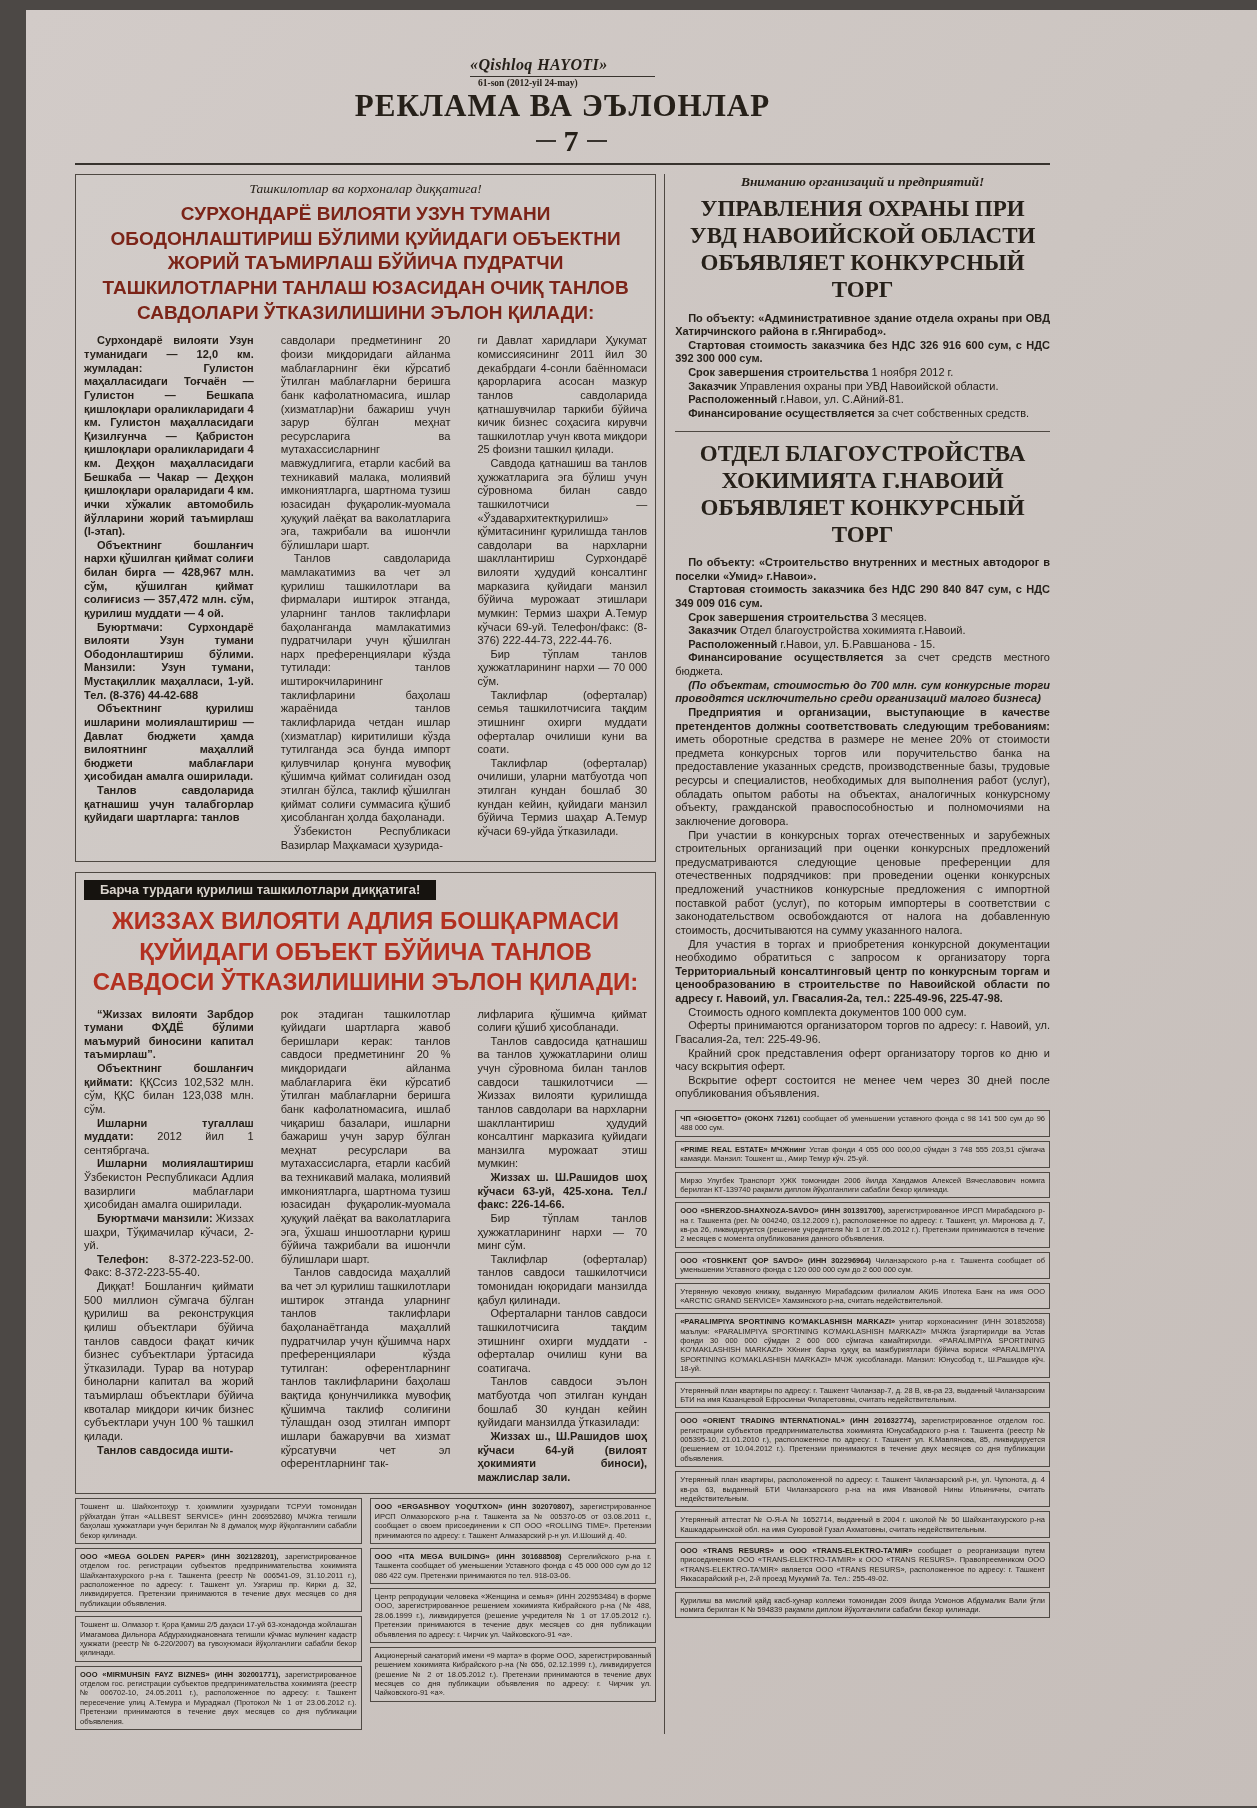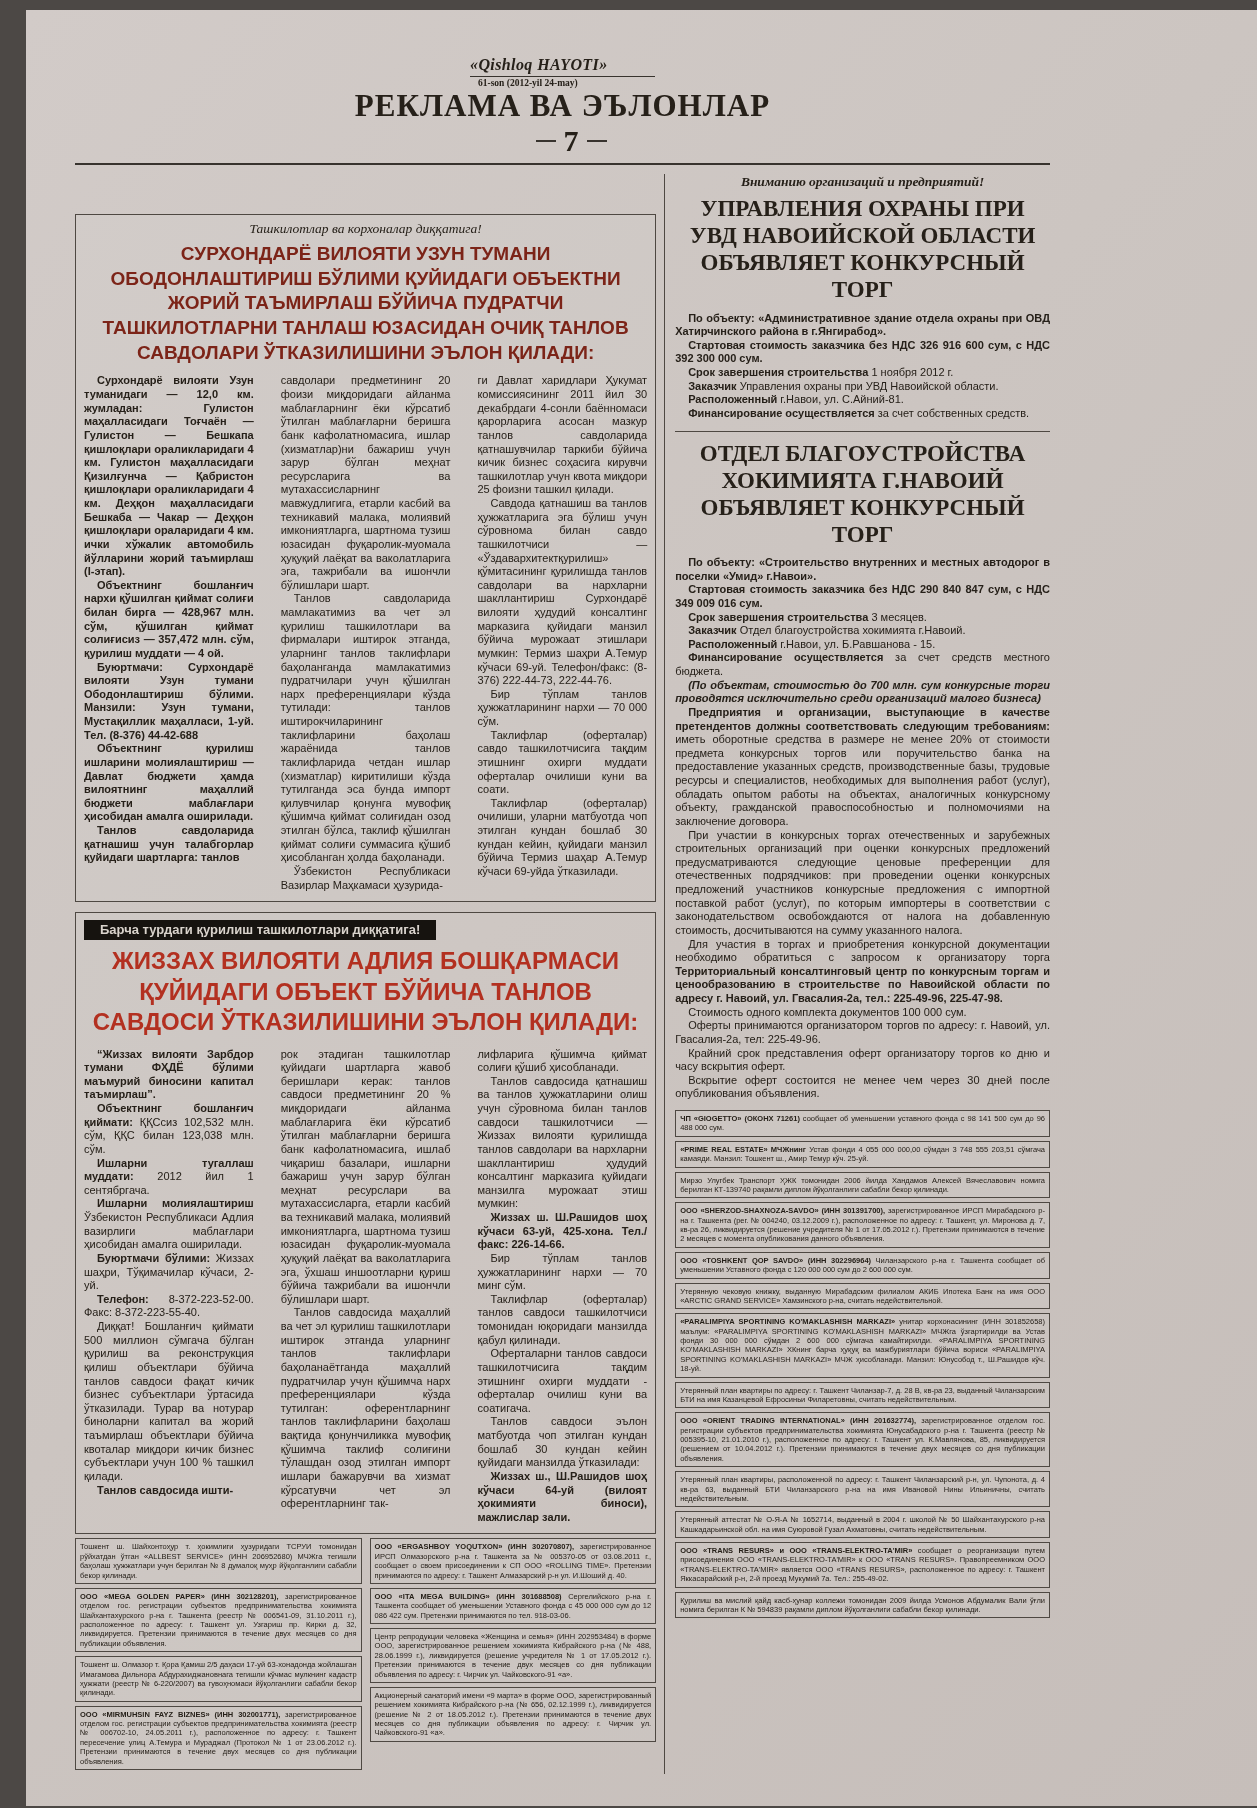--- a/index.html
+++ b/index.html
@@ -29,21 +29,21 @@
   .mast-right { display:flex; align-items:center; gap:8px; width:88px; justify-content:flex-end; }
   .mast-right .rule { width:20px; border-top:2.5px solid #38332e; }
   .page-num { font-size:30px; font-weight:bold; }
 
   
   .content { display:flex; margin-top:9px; width:975px; }
   .col-left { width:586px; }
   .col-right { width:389px; border-left:1px solid var(--frame,#4e4842); margin-left:8px; padding-left:10px; }
 
   
-  .art { border:1px solid var(--frame,#4e4842); padding:6px 8px 9px; background:rgba(255,255,255,0.04);margin-top:40px; }
+  .art { border:1px solid var(--frame,#4e4842); padding:6px 8px 9px; background:rgba(255,255,255,0.04); }
   .art2 { margin-top:10px; padding-top:7px; }
   .notice { text-align:center; font-style:italic; font-size:13.5px; margin-bottom:5px; }
   .notice.bold { font-weight:bold; }
   .title1 {
     color: var(--title_red_surxondaryo,#7c2418);
     text-align:center; font-family:"Liberation Sans",sans-serif;
     font-size:19px; line-height:1.3; margin:2px 2px 9px; font-weight:bold;
   }
   .banner-wrap { margin-bottom:6px; }
   .banner {
@@ -122,38 +122,38 @@
               </div>
             <div class="tc">
                 <p class="p ni">савдолари предметининг 20 фоизи миқдоридаги айланма маблағларнинг ёки кўрсатиб ўтилган маблағларни беришга банк кафолатномасига, ишлар (хизматлар)ни бажариш учун зарур бўлган меҳнат ресурсларига ва мутахассисларнинг мавжудлигига, етарли касбий ва техникавий малака, молиявий имкониятларга, шартнома тузиш юзасидан фуқаролик-муомала ҳуқуқий лаёқат ва ваколатларига эга, тажрибали ва ишончли бўлишлари шарт.</p>
                 <p class="p">Танлов савдоларида мамлакатимиз ва чет эл қурилиш ташкилотлари ва фирмалари иштирок этганда, уларнинг танлов таклифлари баҳоланганда мамлакатимиз пудратчилари учун қўшилган нарх преференциялари кўзда тутилади: танлов иштирокчиларининг таклифларини баҳолаш жараёнида танлов таклифларида четдан ишлар (хизматлар) киритилиши кўзда тутилганда эса бунда импорт қилувчилар қонунга мувофиқ қўшимча қиймат солиғидан озод этилган бўлса, таклиф қўшилган қиймат солиғи суммасига қўшиб ҳисобланган ҳолда баҳоланади.</p>
                 <p class="p">Ўзбекистон Республикаси Вазирлар Маҳкамаси ҳузурида-</p>
               </div>
             <div class="tc">
                 <p class="p ni">ги Давлат харидлари Ҳукумат комиссиясининг 2011 йил 30 декабрдаги 4-сонли баённомаси қарорларига асосан мазкур танлов савдоларида қатнашувчилар таркиби бўйича кичик бизнес соҳасига кирувчи ташкилотлар учун квота миқдори 25 фоизни ташкил қилади.</p>
                 <p class="p">Савдода қатнашиш ва танлов ҳужжатларига эга бўлиш учун сўровнома билан савдо ташкилотчиси — «Ўздавархитектқурилиш» қўмитасининг қурилишда танлов савдолари ва нархларни шакллантириш Сурхондарё вилояти ҳудудий консалтинг марказига қуйидаги манзил бўйича мурожаат этишлари мумкин: Термиз шаҳри А.Темур кўчаси 69-уй. Телефон/факс: (8-376) 222-44-73, 222-44-76.</p>
                 <p class="p">Бир тўплам танлов ҳужжатларининг нархи — 70 000 сўм.</p>
-                <p class="p">Таклифлар (оферталар) савдо ташкилотчисига тақдим этишнинг охирги муддати оферталар очилиши куни ва соати.</p>
+                <p class="p">Таклифлар (оферталар) семья ташкилотчисига тақдим этишнинг охирги муддати оферталар очилиши куни ва соати.</p>
                 <p class="p">Таклифлар (оферталар) очилиши, уларни матбуотда чоп этилган кундан бошлаб 30 кундан кейин, қуйидаги манзил бўйича Термиз шаҳар А.Темур кўчаси 69-уйда ўтказилади.</p>
               </div>
           </div>
         </section>
 
         <section class="art art2">
           <div class="banner-wrap">
             <span class="banner">Барча турдаги қурилиш ташкилотлари диққатига!</span>
           </div>
           <h2 class="title2">ЖИЗЗАХ ВИЛОЯТИ АДЛИЯ БОШҚАРМАСИ ҚУЙИДАГИ ОБЪЕКТ БЎЙИЧА ТАНЛОВ САВДОСИ ЎТКАЗИЛИШИНИ ЭЪЛОН ҚИЛАДИ:</h2>
           <div class="threecol">
             <div class="tc">
                 <p class="p b">“Жиззах вилояти Зарбдор тумани ФҲДЁ бўлими маъмурий биносини капитал таъмирлаш”.</p>
                 <p class="p"><span class="lead">Объектнинг бошланғич қиймати: </span>ҚҚСсиз 102,532 млн. сўм, ҚҚС билан 123,038 млн. сўм.</p>
                 <p class="p"><span class="lead">Ишларни тугаллаш муддати: </span>2012 йил 1 сентябргача.</p>
                 <p class="p"><span class="lead">Ишларни молиялаштириш </span>Ўзбекистон Республикаси Адлия вазирлиги маблағлари ҳисобидан амалга оширилади.</p>
-                <p class="p"><span class="lead">Буюртмачи бўлими: </span>Жиззах шаҳри, Тўқимачилар кўчаси, 2-уй.</p>
+                <p class="p"><span class="lead">Буюртмачи манзили: </span>Жиззах шаҳри, Тўқимачилар кўчаси, 2-уй.</p>
                 <p class="p"><span class="lead">Телефон: </span>8-372-223-52-00. Факс: 8-372-223-55-40.</p>
                 <p class="p">Диққат! Бошланғич қиймати 500 миллион сўмгача бўлган қурилиш ва реконструкция қилиш объектлари бўйича танлов савдоси фақат кичик бизнес субъектлари ўртасида ўтказилади. Турар ва нотурар биноларни капитал ва жорий таъмирлаш объектлари бўйича квоталар миқдори кичик бизнес субъектлари учун 100 % ташкил қилади.</p>
                 <p class="p b">Танлов савдосида ишти-</p>
               </div>
             <div class="tc">
                 <p class="p ni">рок этадиган ташкилотлар қуйидаги шартларга жавоб беришлари керак: танлов савдоси предметининг 20 % миқдоридаги айланма маблағларига ёки кўрсатиб ўтилган маблағларни беришга банк кафолатномасига, ишлаб чиқариш базалари, ишларни бажариш учун зарур бўлган меҳнат ресурслари ва мутахассисларга, етарли касбий ва техникавий малака, молиявий имкониятларга, шартнома тузиш юзасидан фуқаролик-муомала ҳуқуқий лаёқат ва ваколатларига эга, ўхшаш иншоотларни қуриш бўйича тажрибали ва ишончли бўлишлари шарт.</p>
                 <p class="p">Танлов савдосида маҳаллий ва чет эл қурилиш ташкилотлари иштирок этганда уларнинг танлов таклифлари баҳоланаётганда маҳаллий пудратчилар учун қўшимча нарх преференциялари кўзда тутилган: оферентларнинг танлов таклифларини баҳолаш вақтида қонунчиликка мувофиқ қўшимча таклиф солиғини тўлашдан озод этилган импорт ишлари бажарувчи ва хизмат кўрсатувчи чет эл оферентларнинг так-</p>
               </div>
             <div class="tc">
                 <p class="p ni">лифларига қўшимча қиймат солиғи қўшиб ҳисобланади.</p>

